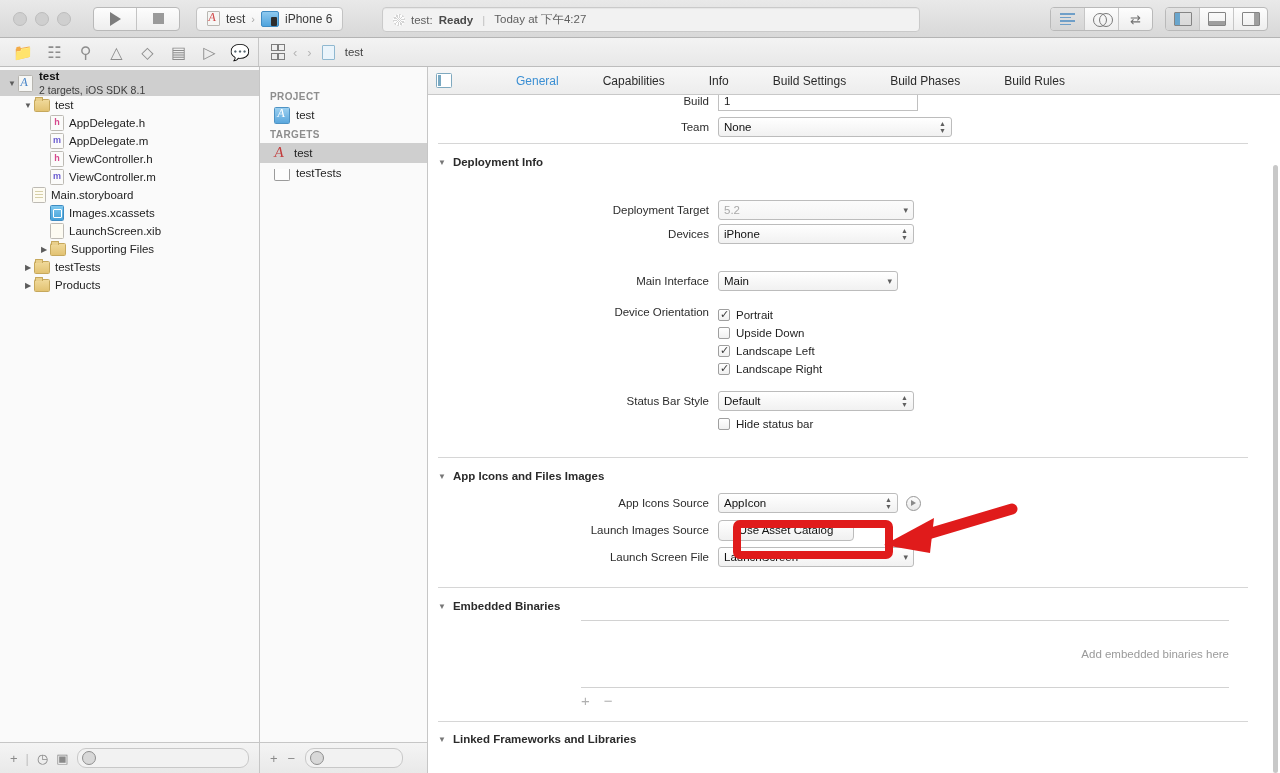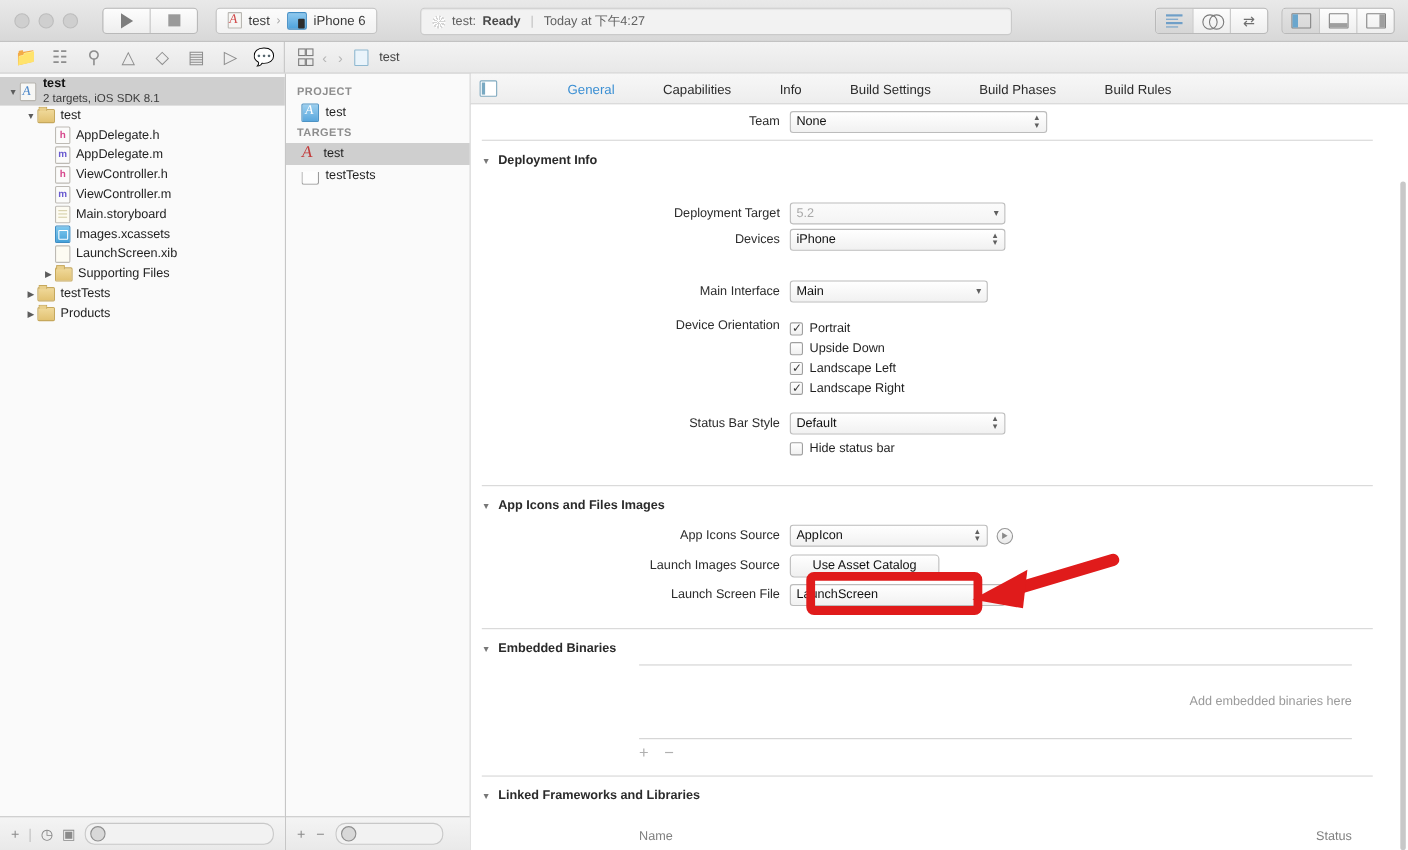--- a/index.html
+++ b/index.html
@@ -254,21 +254,21 @@
     background: #d8d8d8;
   }
 
   
   .projpane {
     width: 167px; flex: none;
     background: #fafafa;
     border-right: 1px solid #c6c6c6;
     display: flex; flex-direction: column;
   }
-  .pp-top { flex: 1; padding-top: 7px; font-size: 11.5px; }
+  .pp-top { flex: 1; padding-top: 20px; font-size: 11.5px; }
   .pp-head {
     font-size: 10px; font-weight: bold; color: #8d8d8d;
     letter-spacing: .4px; padding: 4px 0 3px 10px;
   }
   .pp-row {
     height: 20px; display: flex; align-items: center;
     padding-left: 14px; color: #1f1f1f;
   }
   .pp-row.sel { background: #cfcfcf; }
   .pp-icon { width: 14px; height: 15px; margin-right: 6px; flex: none;
@@ -576,21 +576,21 @@
             <div class="row" style="padding-left: 38px;">
               <span class="tri"></span>
               <span class="fileic h">h</span>
               <span>ViewController.h</span>
             </div>
             <div class="row" style="padding-left: 38px;">
               <span class="tri"></span>
               <span class="fileic m">m</span>
               <span>ViewController.m</span>
             </div>
-            <div class="row" style="padding-left: 38px; align-items: center;">
+            <div class="row" style="padding-left: 20px; align-items: center;">
               <span class="tri"></span>
               <span class="fileic sb"></span>
               <span>Main.storyboard</span>
             </div>
             <div class="row" style="padding-left: 38px;">
               <span class="tri"></span>
               <span class="fileic assets"></span>
               <span>Images.xcassets</span>
             </div>
             <div class="row" style="padding-left: 38px;">
@@ -664,20 +664,24 @@
             <span class="tab">Info</span>
             <span class="tab">Build Settings</span>
             <span class="tab">Build Phases</span>
             <span class="tab">Build Rules</span>
           </div>
       </div>
 
       <div class="content">
         <div class="inner">
 
+          <div class="frow" style="height:20px; margin-top:-4px">
+            <span class="flabel">Build</span>
+            <span class="txtfield fctl" style="width:200px">1</span>
+          </div>
 
           <div class="frow" style="height:32px">
             <span class="flabel">Team</span>
             <span class="popup fctl" style="width:234px">
               <span>None</span>
               <span class="stepper">▲<br>▼</span>
             </span>
           </div>
 
           <div class="section-line" style="margin-left:10px; margin-right:32px"></div>

